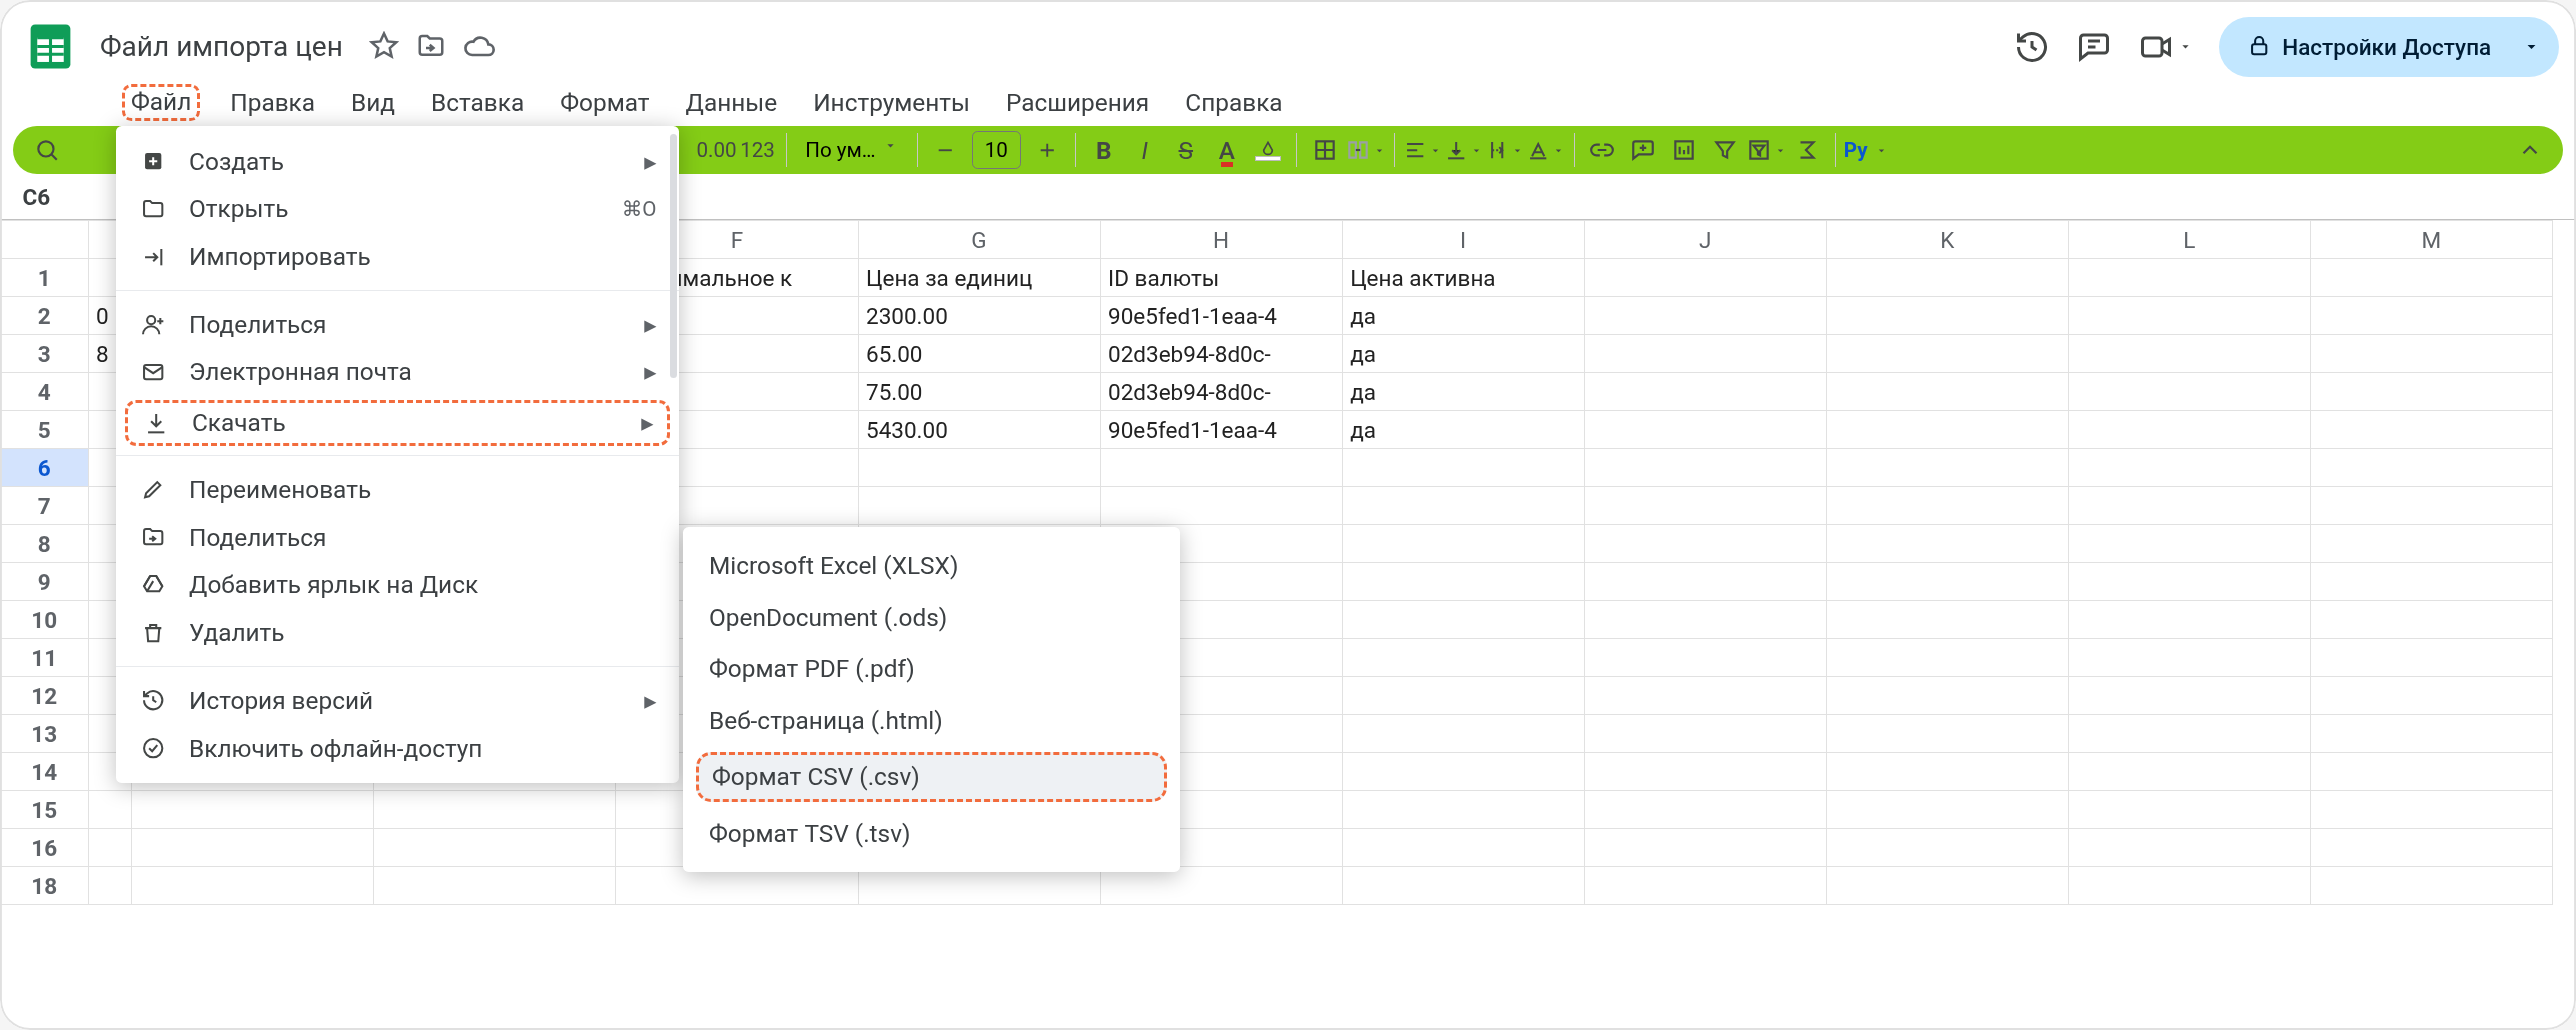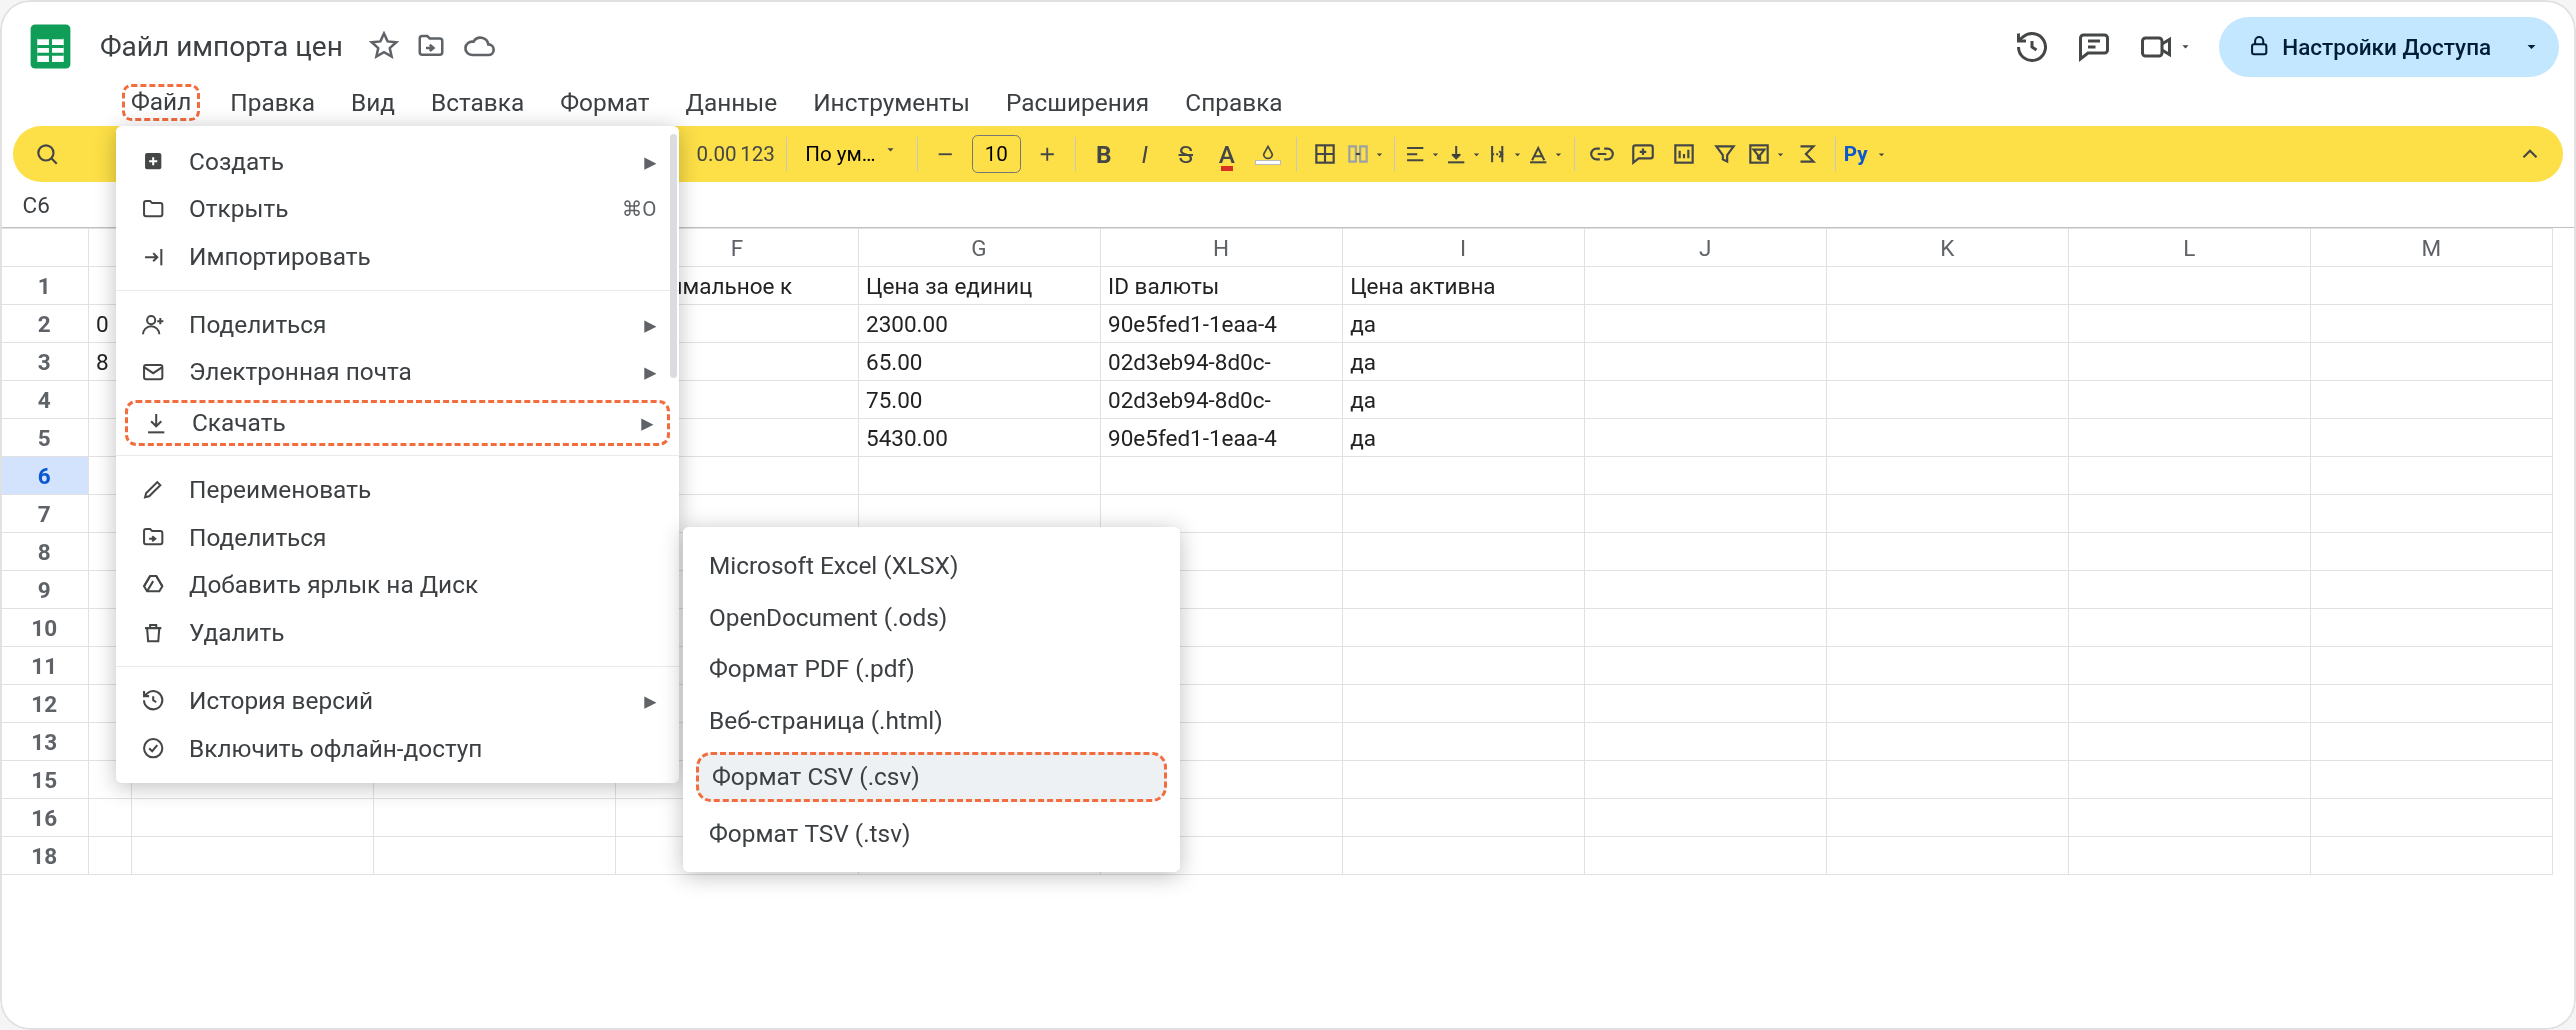--- a/index.html
+++ b/index.html
@@ -47,22 +47,22 @@
 }
 .menubar span { cursor: pointer; }
 .menubar .file-hl {
   border: 3.8px dashed #f26c3d; border-radius: 9.4px;
   padding: 0 5.6px; margin: -3.8px -5.6px;
 }
 
 
 .toolbar {
   display: flex; align-items: center;
-  height: 56px; margin: 0 13px 0 13px;
-  background: #fde047;
+  height: 48px; margin: 0 13px 0 13px;
+  background: #84cc16;
   border-radius: 38px;
   padding: 0 13px;
 }
 .tb-left-search {
   width: 41px; height: 41px; display: flex; align-items: center; justify-content: center;
 }
 .tb-gap { flex: 0 0 629px; }
 .tb-item {
   min-width: 41px; height: 41px; display: flex; align-items: center; justify-content: center;
   color: #444746; border-radius: 5.6px;
@@ -83,21 +83,21 @@
 .fill-sw {
   width:41px; display:flex; flex-direction:column; align-items:center;
 }
 .fill-band { width:26px; height:5.6px; background:#fff; border:0.9px solid #bbb; margin-top:-3.8px; }
 .tb-right-collapse { margin-left:auto; }
 
 
 .namebox-row {
   display:flex; align-items:center; height:45px; padding-left:22.5px;
 }
-.namebox { font-size:22.5px; color:#3c4043; }
+.namebox { font-size:22.5px; color:#3c4043;font-weight:bold; }
 
 
 .sheet {
   position: relative;
   border-top: 1.9px solid #c0c0c0;
 }
 .sheet table {
   border-collapse: collapse; table-layout: fixed; width: 2553px;
 }
 .sheet th, .sheet td {
@@ -621,20 +621,34 @@
             <td class="wcol"></td>
             <td class="wcol"></td>
             <td class="wcol"></td>
             <td class="wcol"></td>
             <td class="wcol"></td>
             <td class="wcol"></td>
             <td class="wcol"></td>
             <td class="wcol"></td>
           </tr>
           <tr>
+            <th class="rowhdr">14</th>
+            <td class="colA"></td>
+            <td class="wcol"></td>
+            <td class="wcol"></td>
+            <td class="wcol"></td>
+            <td class="wcol"></td>
+            <td class="wcol"></td>
+            <td class="wcol"></td>
+            <td class="wcol"></td>
+            <td class="wcol"></td>
+            <td class="wcol"></td>
+            <td class="wcol"></td>
+          </tr>
+          <tr>
             <th class="rowhdr">15</th>
             <td class="colA"></td>
             <td class="wcol"></td>
             <td class="wcol"></td>
             <td class="wcol"></td>
             <td class="wcol"></td>
             <td class="wcol"></td>
             <td class="wcol"></td>
             <td class="wcol"></td>
             <td class="wcol"></td>

